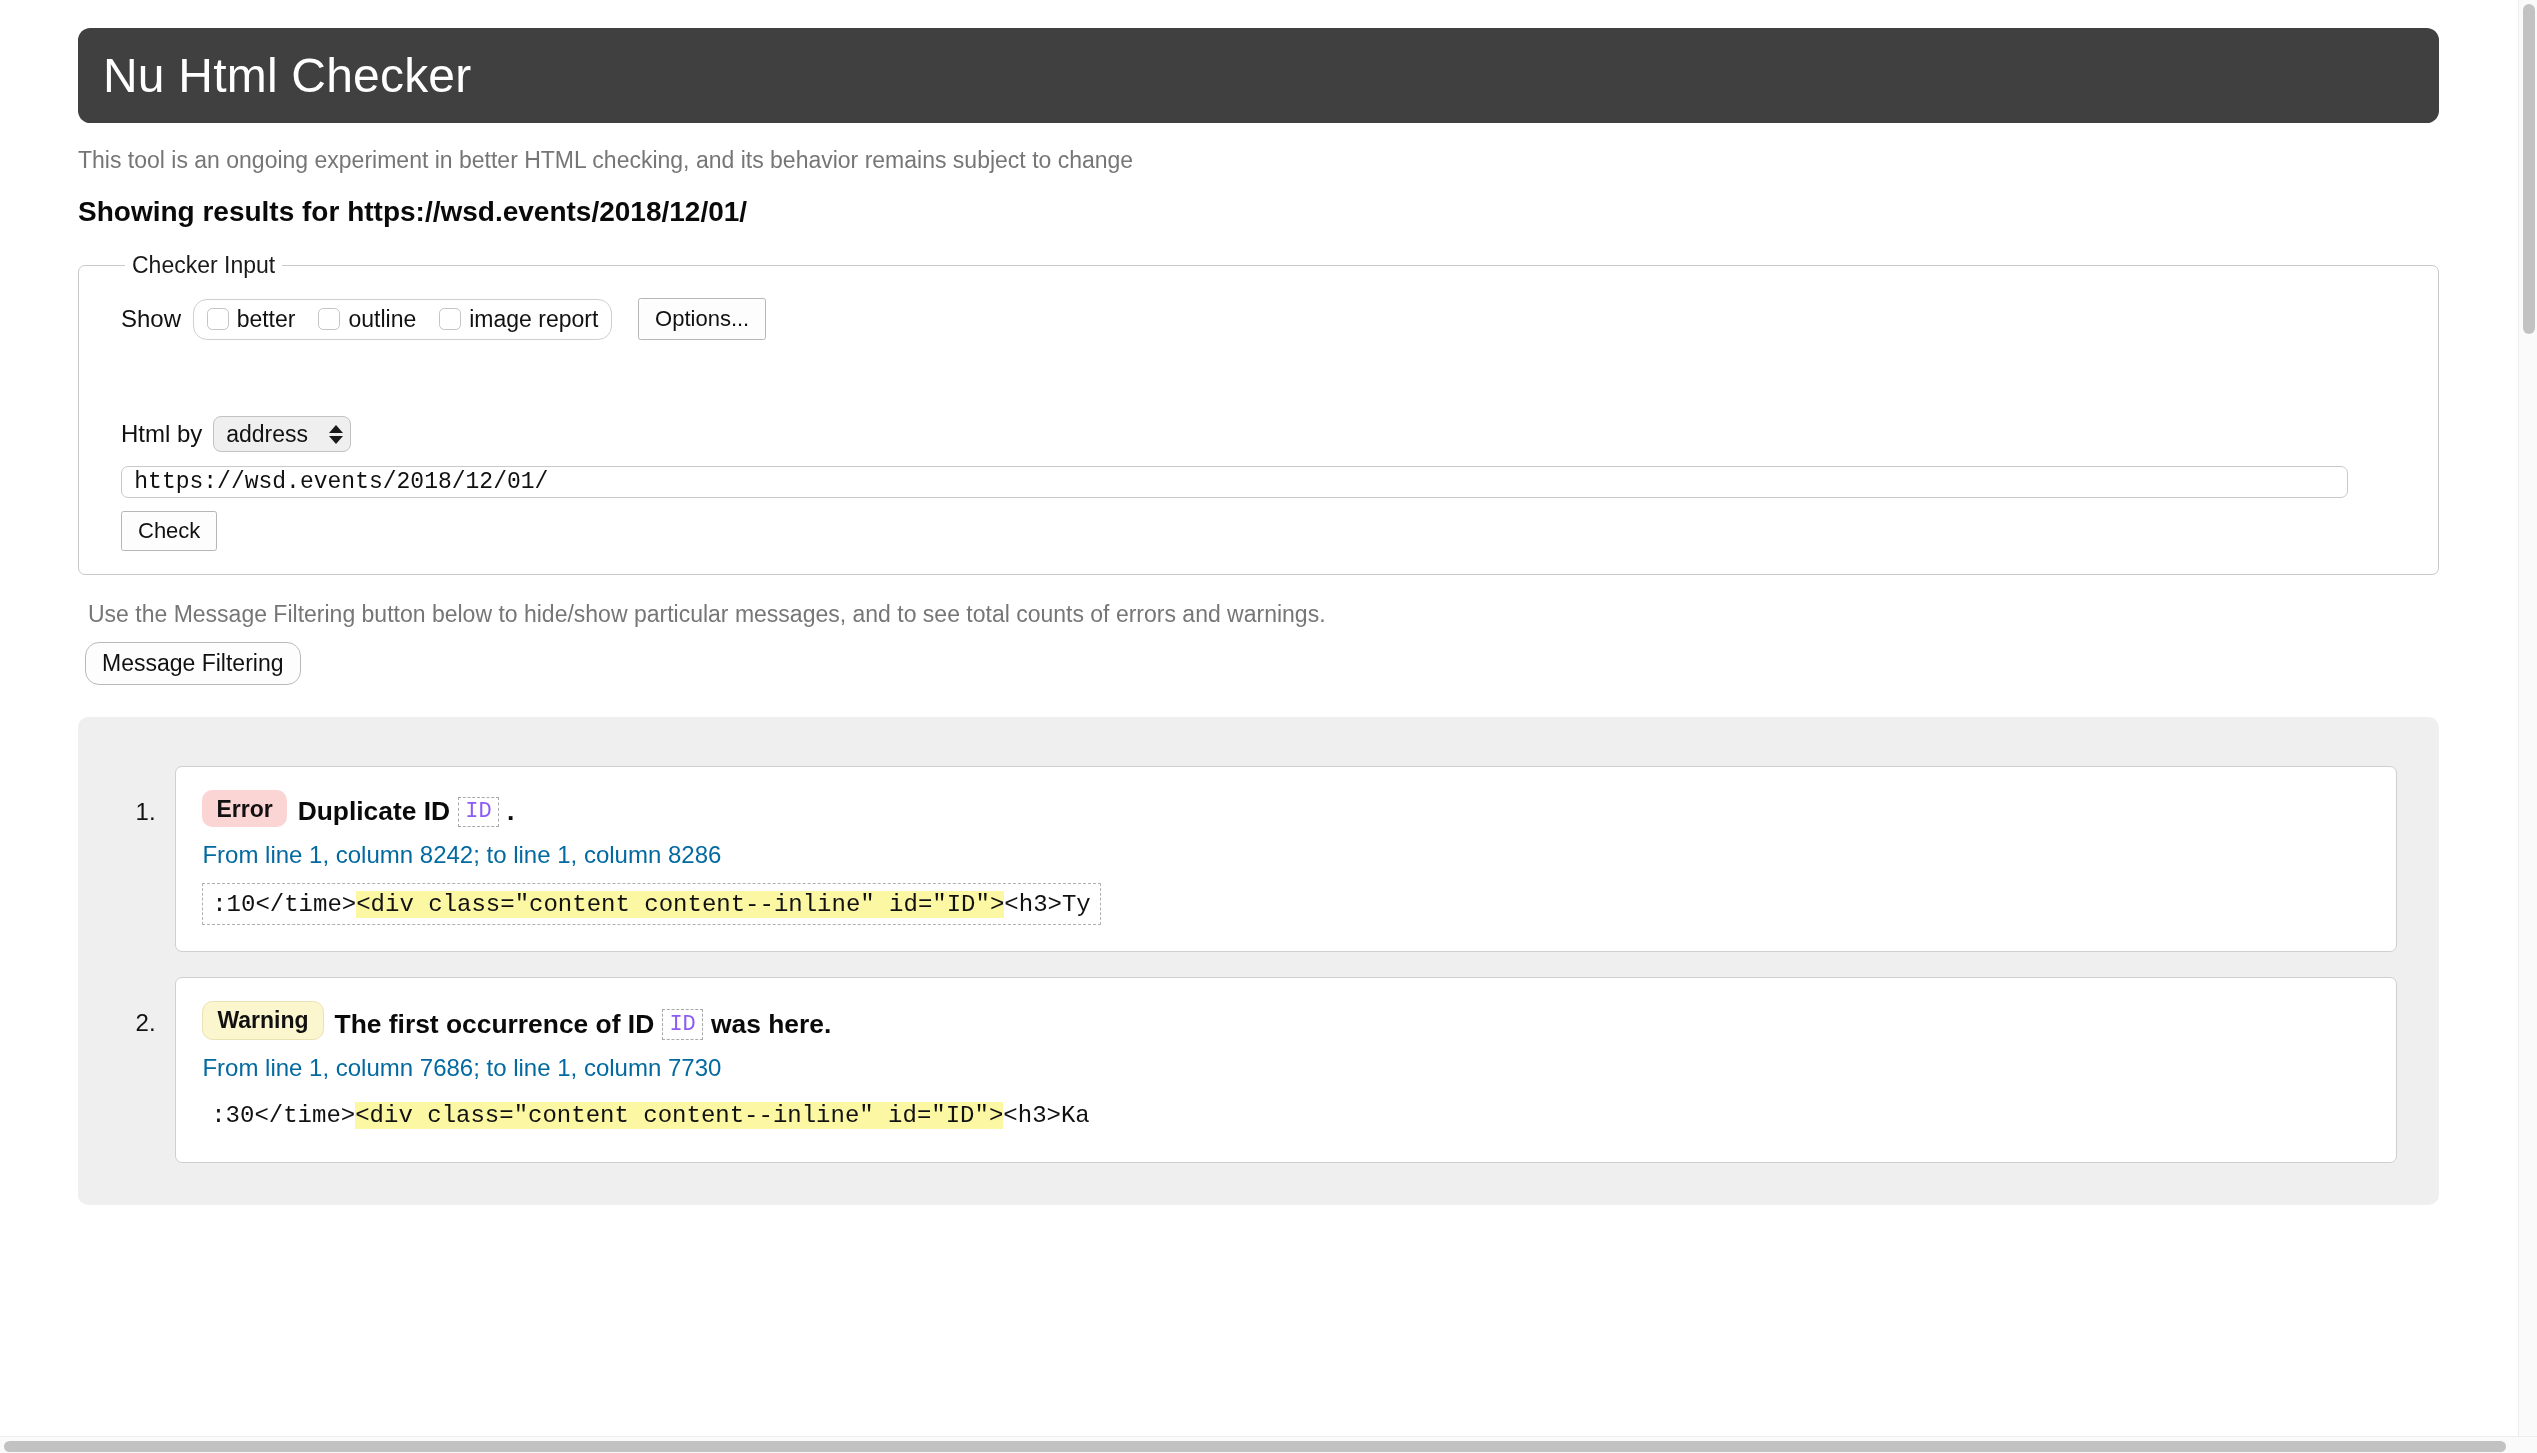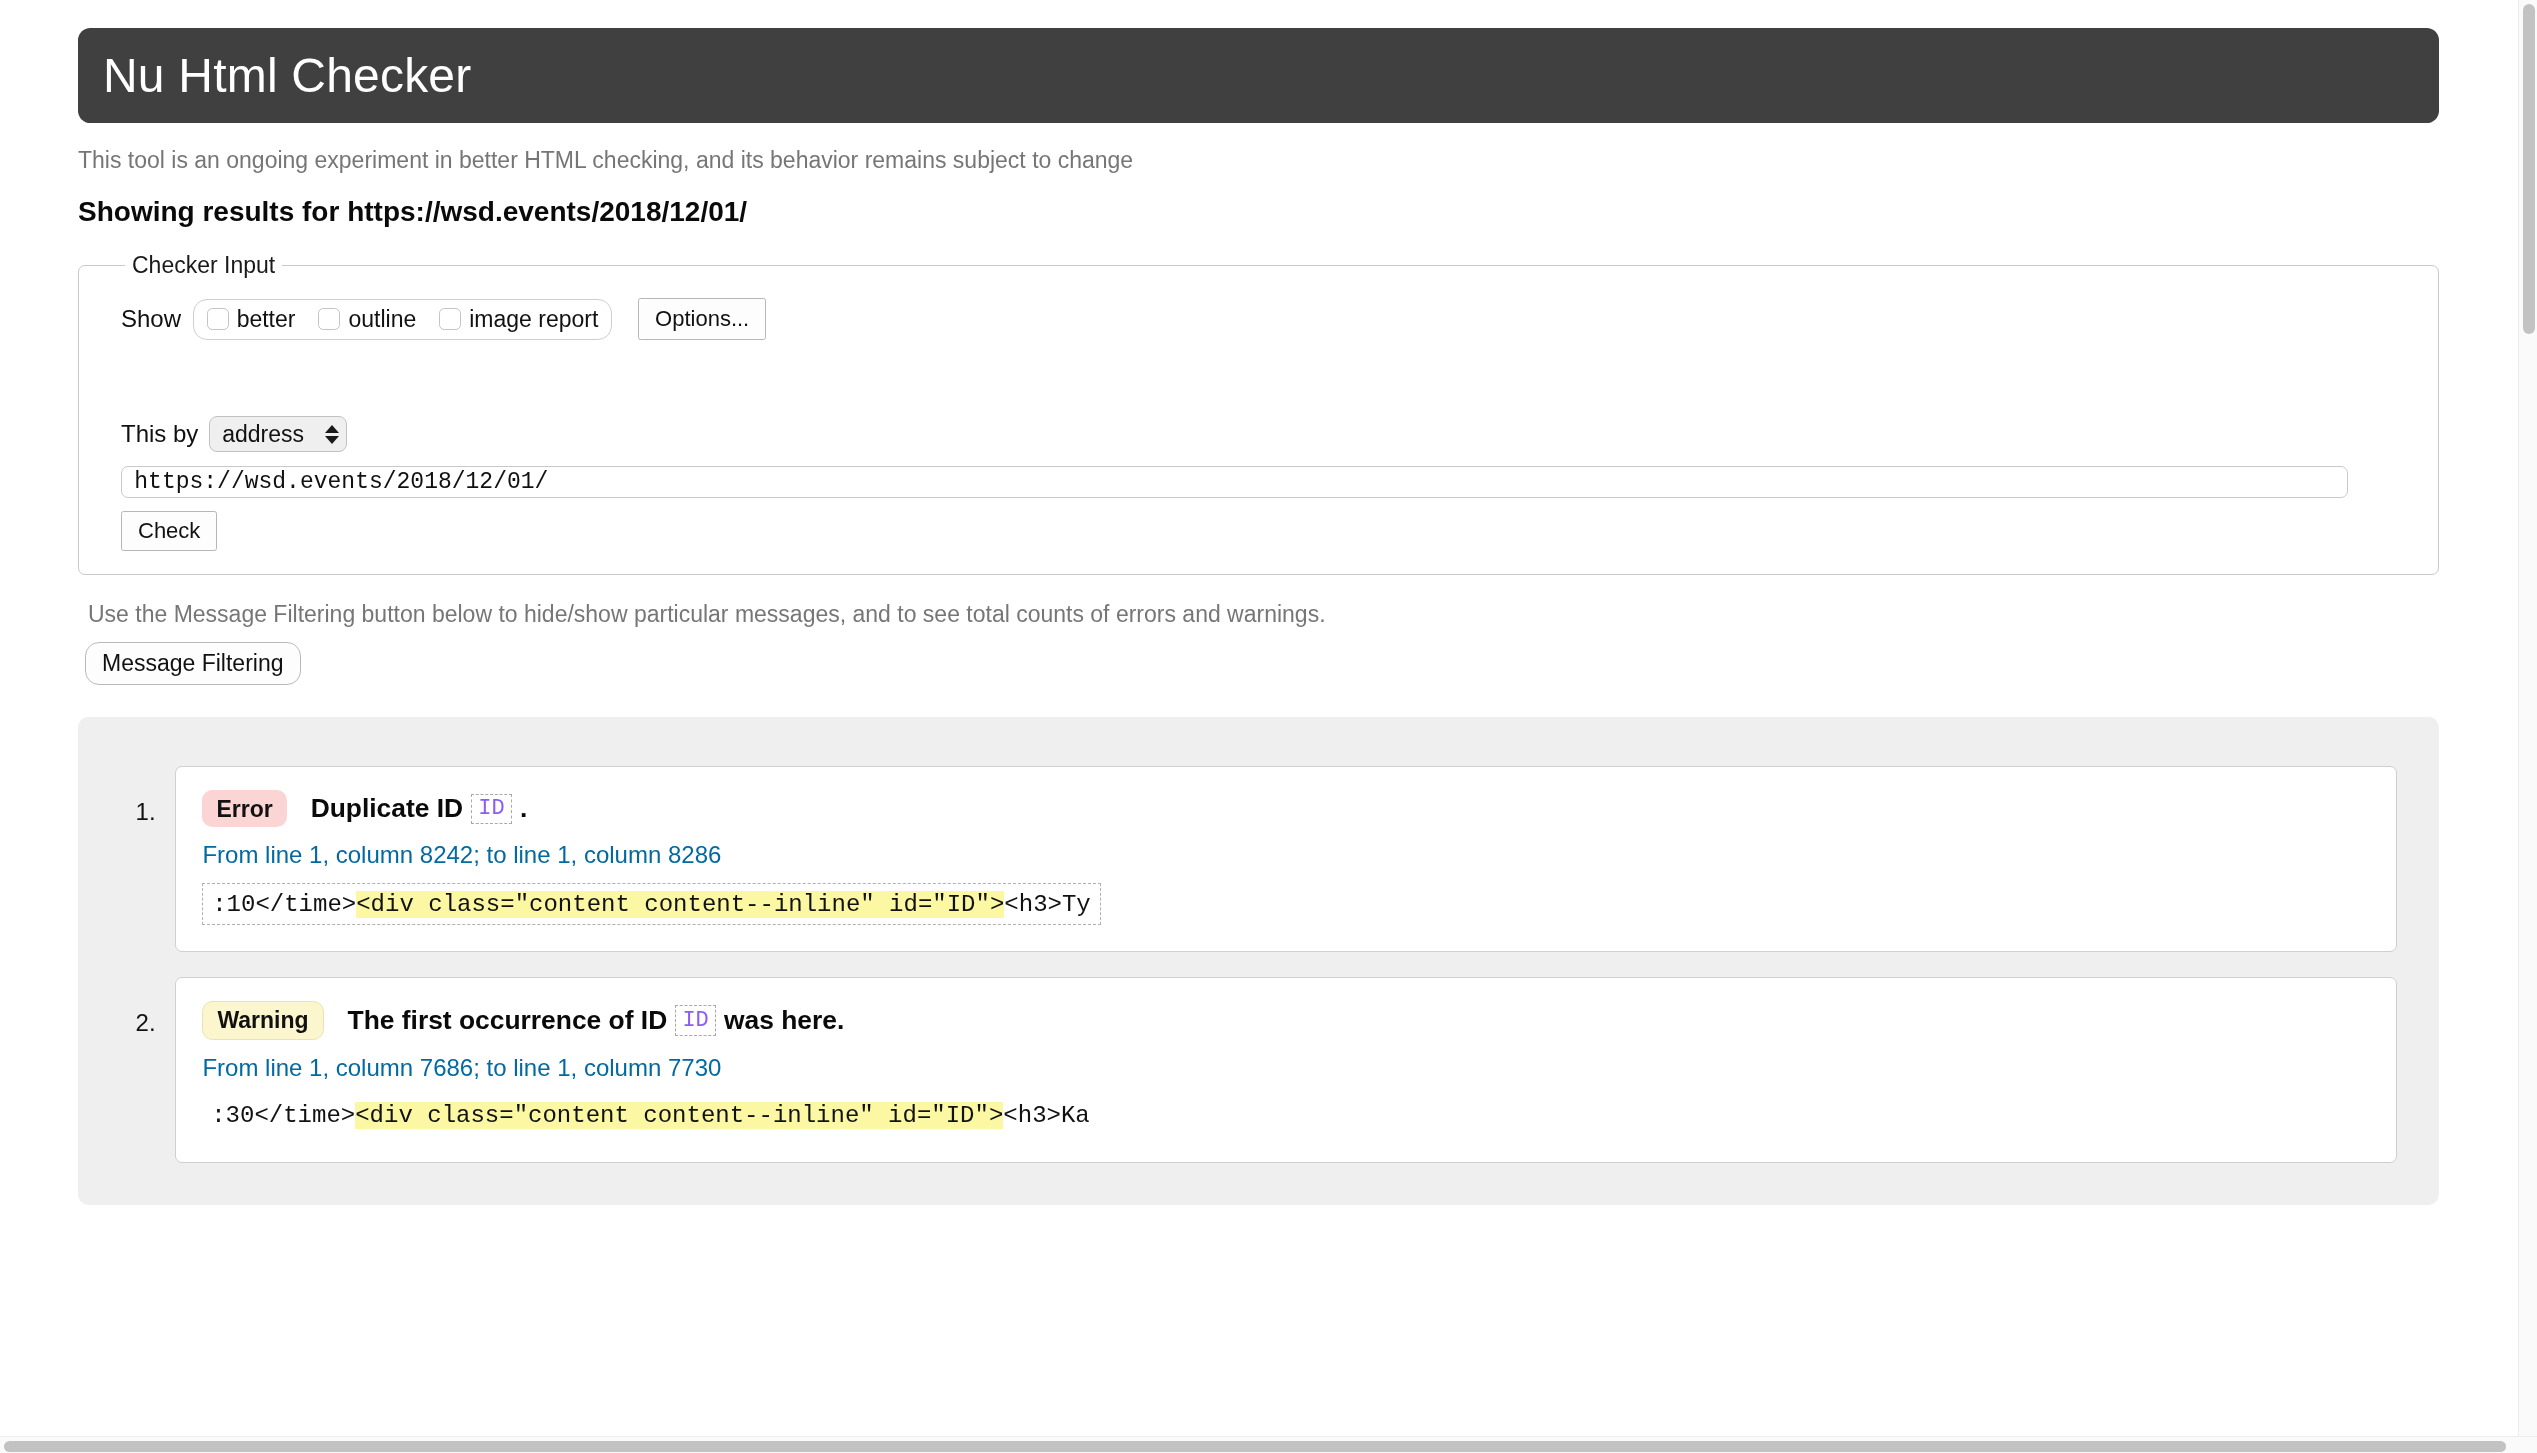--- a/index.html
+++ b/index.html
@@ -226,22 +226,22 @@
   }
   .msg-card {
     flex: 1 1 auto;
     background: #ffffff;
     border: 0.9px solid #cfcfcf;
     border-radius: 7px;
     padding: 23px 26.4px 26.4px 26.4px;
   }
   .msg-head {
     display: flex;
-    align-items: center;
-    gap: 24px;
+    align-items: flex-end;
+    gap: 11px;
     flex-wrap: wrap;
   }
   .badge {
     font-size: 23px;
     font-weight: 700;
     border-radius: 10.6px;
     padding: 5.3px 14px;
     line-height: 1.15;
   }
   .badge.error { background: #fbd4d4; color: #111; }
@@ -350,21 +350,21 @@
             <span>image report</span>
           </label>
         </span>
 
         <button class="options-btn">Options...</button>
       </div>
 
       <div class="spacer-block"></div>
 
       <div class="checkby-row">
-        <span class="checkby-label">This by</span>
+        <span class="checkby-label">Html by</span>
         <span class="select-wrap">
           <span class="select-value">address</span>
           <span class="select-arrows">
             <i class="up"></i>
               <i class="down"></i>
           </span>
         </span>
       </div>
 
       <input class="url-input" type="text" value="https://wsd.events/2018/12/01/" style="">

